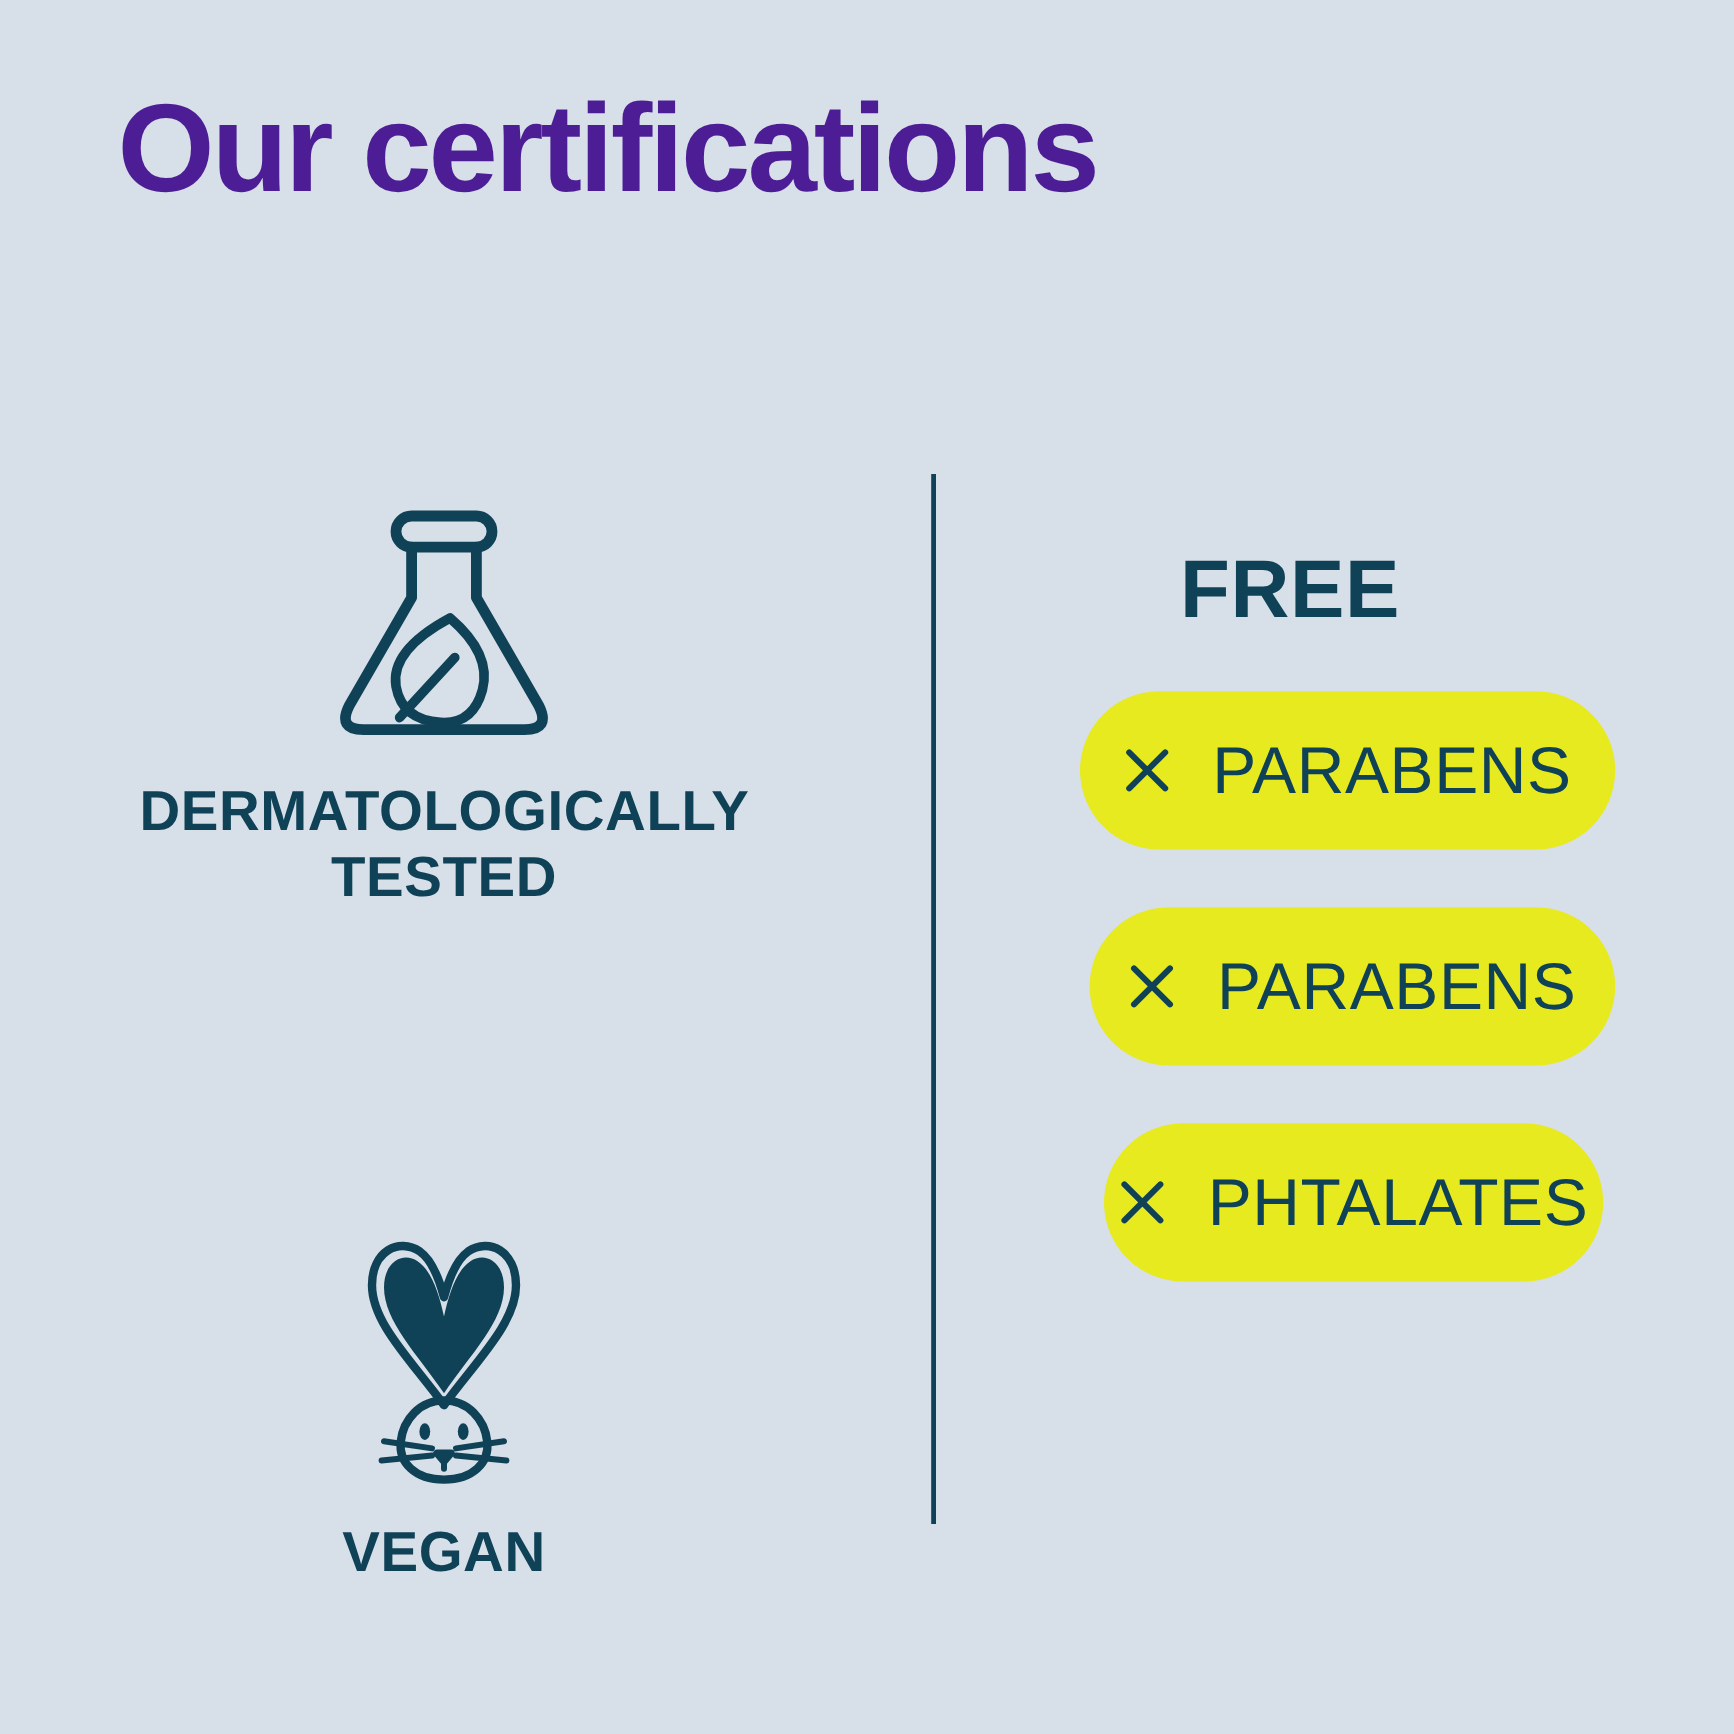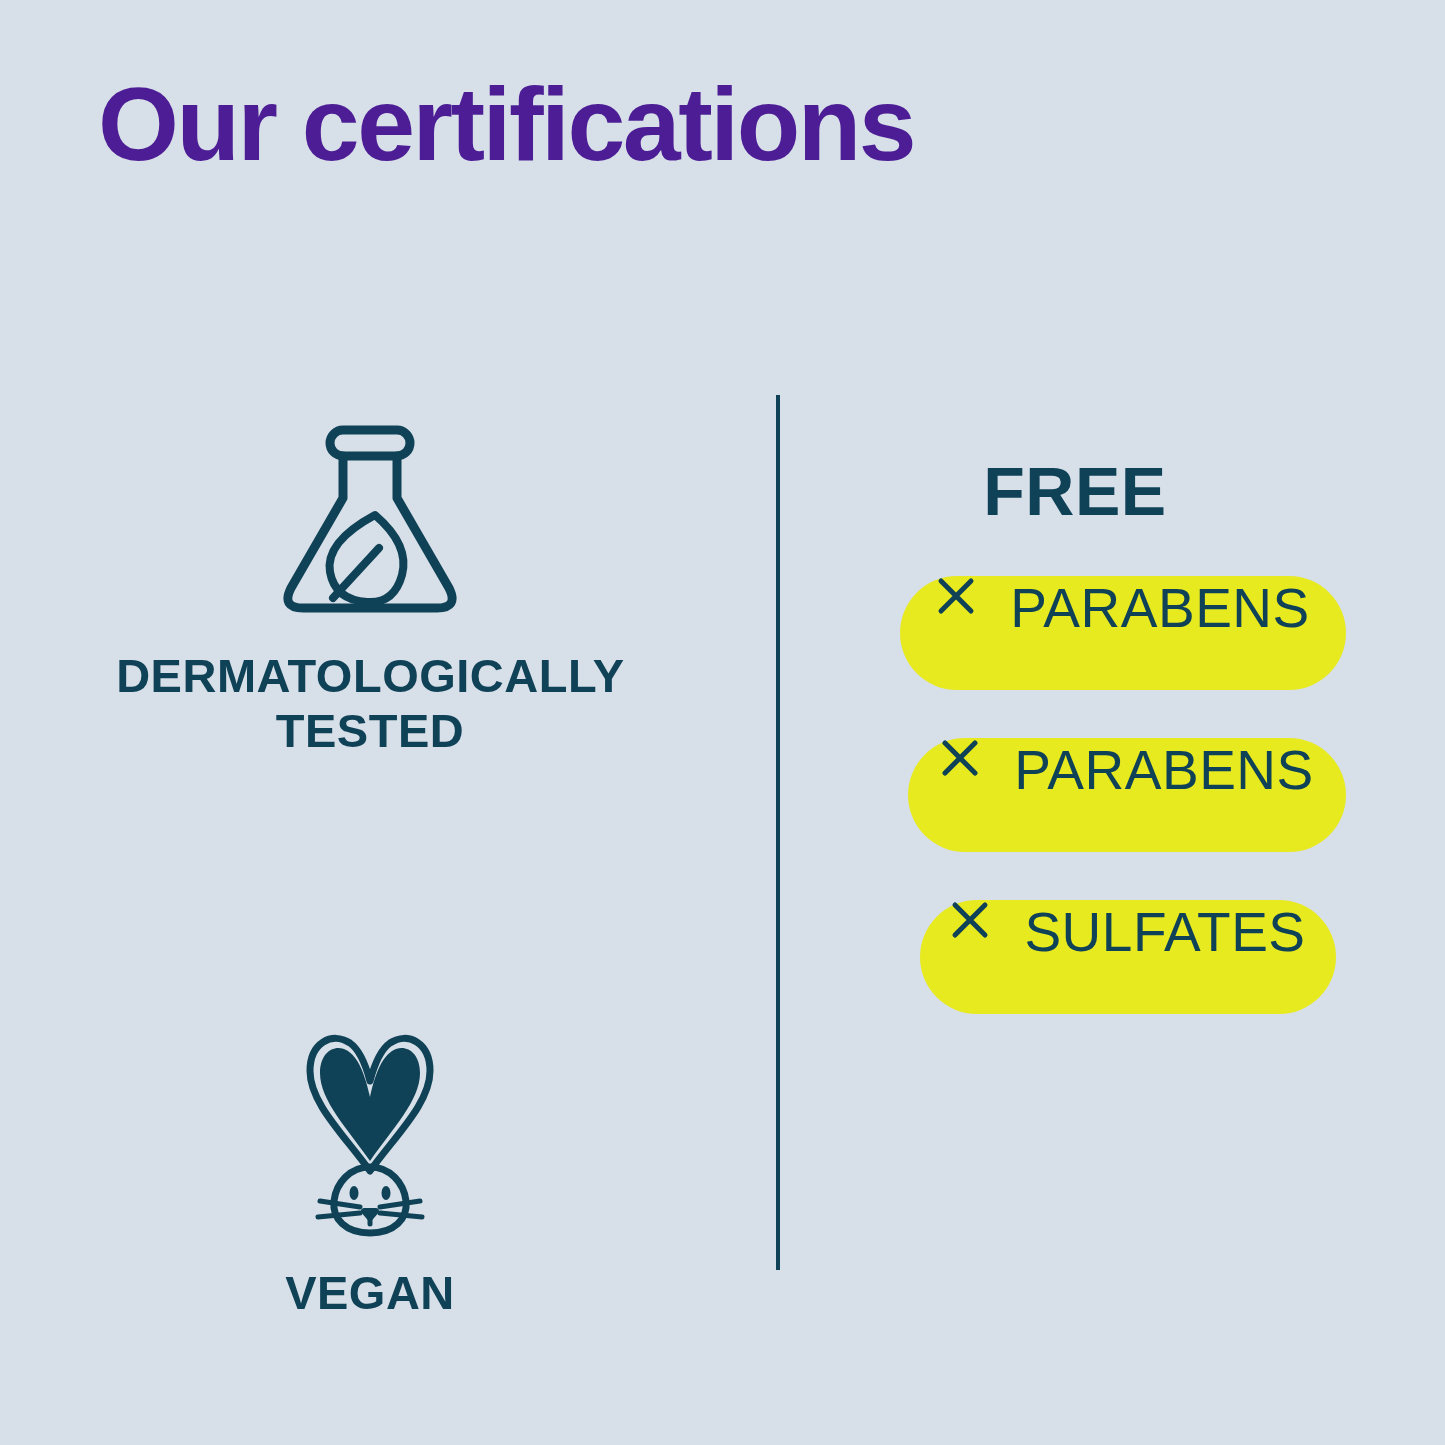--- a/index.html
+++ b/index.html
@@ -96,23 +96,23 @@
 
   .pill-list {
     margin-top: 48px;
     position: relative;
     width: 560px;
   }
   .pill {
     box-sizing: border-box;
     background: #e7ea1f;
     border-radius: 999px;
-    height: 114px;
+    height: 132px;
     display: flex;
-    align-items: flex-start;
+    align-items: center;
     justify-content: center;
     gap: 34px;
     margin-bottom: 48px;
     color: #104257;
   }
   .pill-1 { width: 446px; margin-left: 90px; }
   .pill-2 { width: 438px; margin-left: 98px; }
   .pill-3 { width: 416px; margin-left: 110px; }
 
   .pill-x {
@@ -207,19 +207,19 @@
         <svg class="pill-x" viewBox="0 0 40 40">
           <path d="M5 5 L35 35 M35 5 L5 35" fill="none" stroke="#104257" stroke-width="5" stroke-linecap="round"></path>
         </svg>
         <span class="pill-label">PARABENS</span>
       </div>
 
       <div class="pill pill-3">
         <svg class="pill-x" viewBox="0 0 40 40">
           <path d="M5 5 L35 35 M35 5 L5 35" fill="none" stroke="#104257" stroke-width="5" stroke-linecap="round"></path>
         </svg>
-        <span class="pill-label">SULFATES</span>
+        <span class="pill-label">PHTALATES</span>
       </div>
 
     </div>
   </div>
 
 </div>
 
 </body></html>

